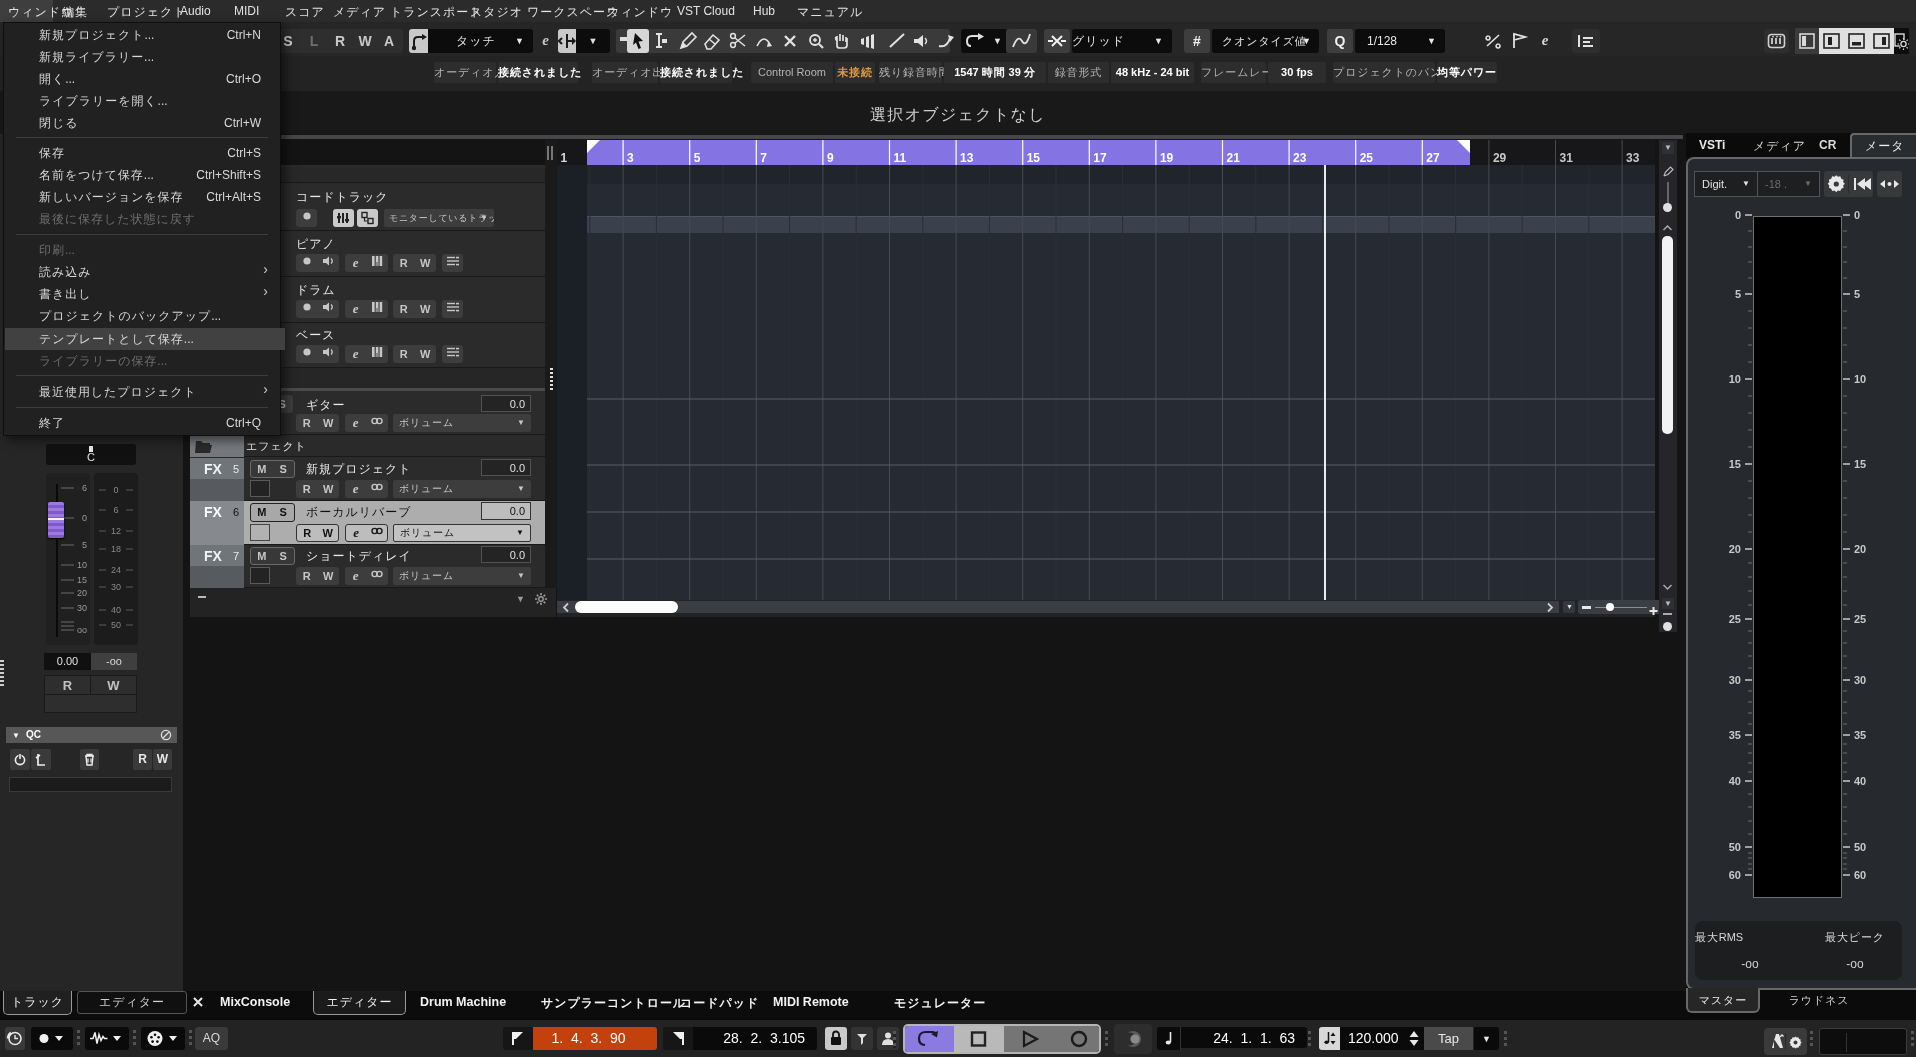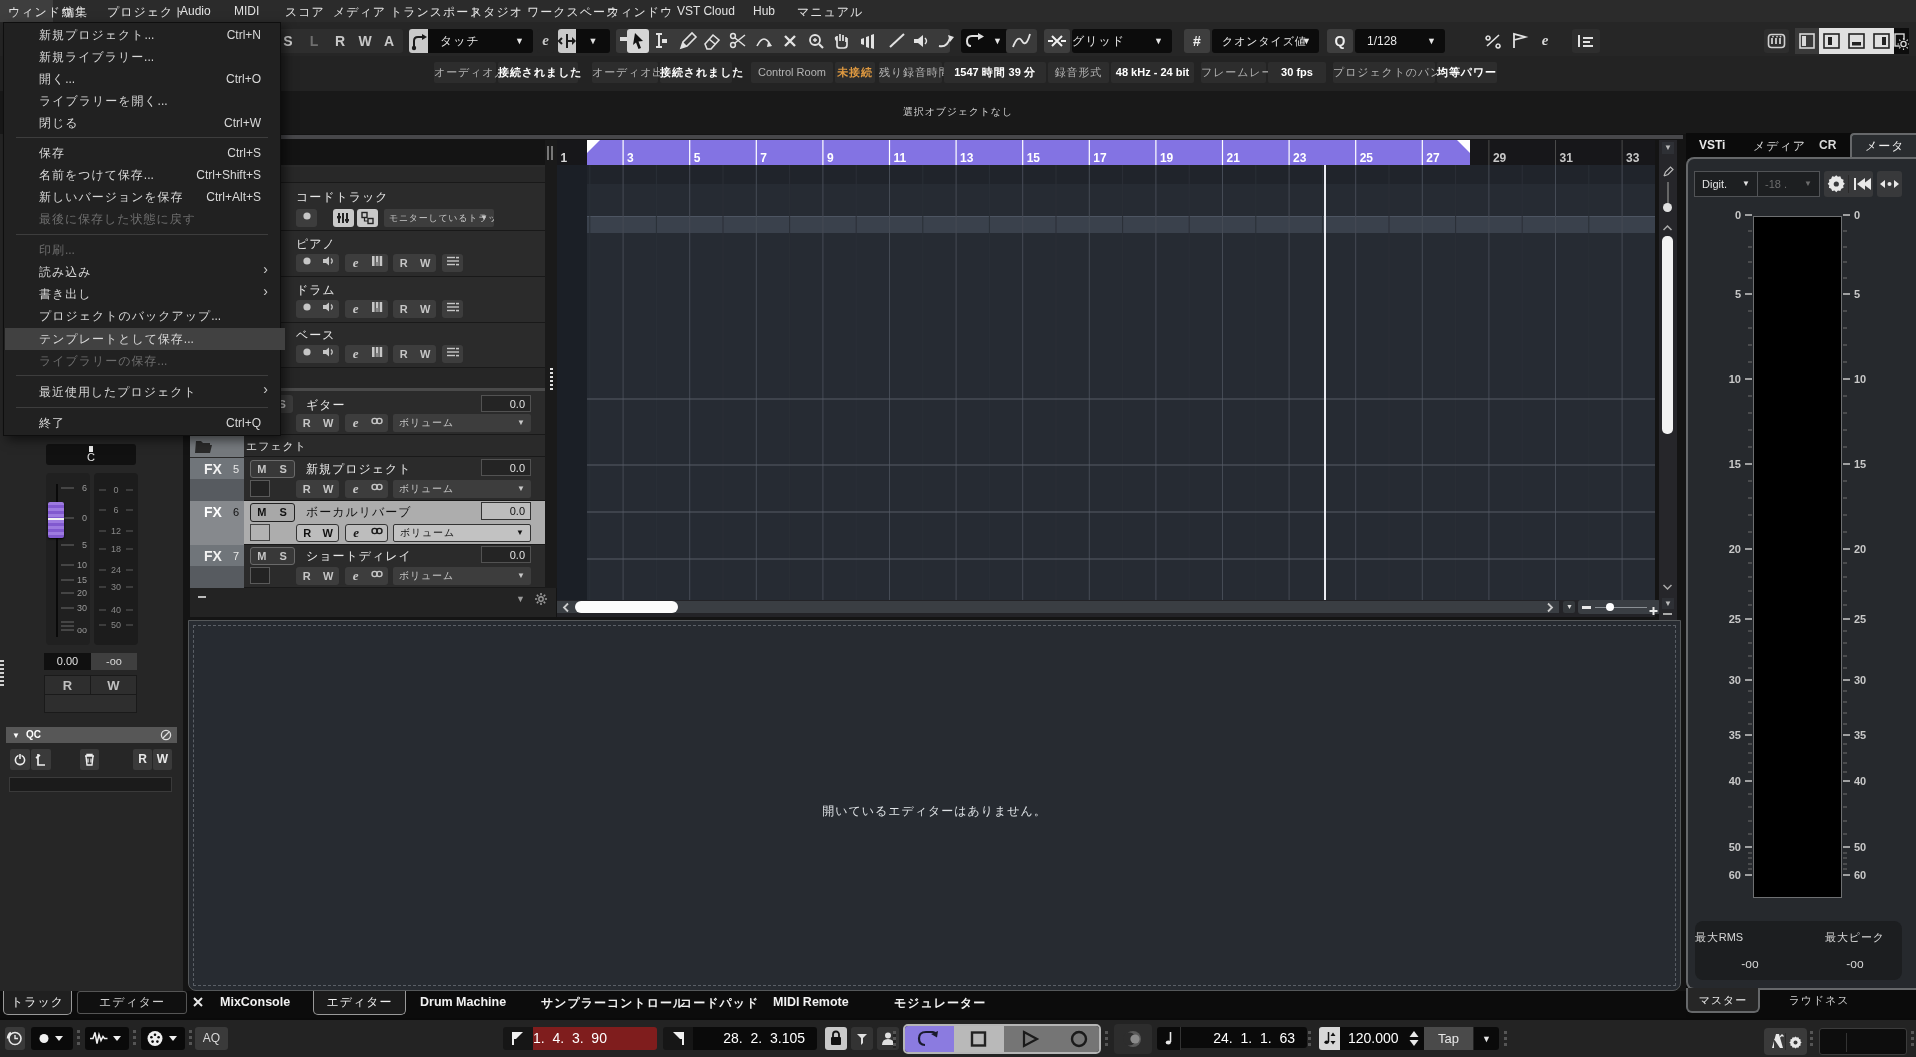--- a/index.html
+++ b/index.html
@@ -53,21 +53,21 @@
   <div class="tool" style="left:354px;line-height:24px;font-weight:bold;font-size:14px;color:#c8c8c8">W</div>
   <div class="tool" style="left:378px;line-height:24px;font-weight:bold;font-size:14px;color:#c8c8c8">A</div>
 
   <div class="tbtn" style="left:409px;width:19px;background:#c9c9c9;border-radius:3px 0 0 3px">
     <svg width="19" height="24" viewBox="0 0 19 24">
           <path d="M5 19 L5 12 Q5 8 9 8 L13 8" stroke="#1a1a1a" stroke-width="2" fill="none"></path>
           <path d="M13 5 l5 3 -5 3 z" fill="#1a1a1a"></path>
           <circle cx="5" cy="19" r="2.2" fill="#1a1a1a"></circle>
         </svg>
   </div>
-  <div class="tbtn blackbox" style="left:428px;width:105px;font-size:12px;line-height:24px;border-radius:0 3px 3px 0"><j style="margin-left:12px">タッチ</j><span class="ab" style="right:9px;top:0;font-size:9px">▼</span></div>
+  <div class="tbtn blackbox" style="left:428px;width:105px;font-size:12px;line-height:24px;border-radius:0 3px 3px 0"><j style="margin-left:28px">タッチ</j><span class="ab" style="right:9px;top:0;font-size:9px">▼</span></div>
   <div class="tbtn" style="left:537px;width:17px;background:#262626;color:#c8c8c8;font-family:'Liberation Serif',serif;font-style:italic;font-weight:bold;font-size:15px;text-align:center;line-height:23px">e</div>
 
   <div class="tbtn" style="left:558px;width:18px;background:#c9c9c9;border-radius:3px 0 0 3px">
     <svg width="18" height="24" viewBox="0 0 18 24">
           <path d="M9 5 v14 M4 9 l-3 3 3 3 M9 12 h6" stroke="#1a1a1a" stroke-width="2" fill="none"></path>
           <path d="M14 8 l4 4 -4 4 z" fill="#1a1a1a"></path>
         </svg>
   </div>
   <div class="tbtn blackbox" style="left:576px;width:34px;border-radius:0 3px 3px 0;text-align:center;font-size:9px;line-height:24px;color:#e0e0e0">▼</div>
 
@@ -200,21 +200,21 @@
   <div class="chip chipv" style="left:944px;width:102px">1547 <j>時間</j> 39 <j>分</j></div>
   <div class="chip" style="left:1048px;width:61px"><j>録音形式</j></div>
   <div class="chip chipv" style="left:1111px;width:83px">48 kHz - 24 bit</div>
   <div class="chip" style="left:1201px;width:65px"><j>フレームレート</j></div>
   <div class="chip chipv" style="left:1268px;width:58px">30 fps</div>
   <div class="chip" style="left:1333px;width:102px"><j>プロジェクトのパン補正</j></div>
   <div class="chip chipv" style="left:1437px;width:60px"><j>均等パワー</j></div>
 </div>
 
 <div class="ab" id="infobar" style="left:0;top:91px;width:1916px;height:43px;background:#191919">
-  <div class="ab" style="left:0;top:14px;width:1916px;text-align:center;font-size:10px;color:#cfcfcf"><j>選択オブジェクトなし</j></div>
+  <div class="ab" style="left:0;top:14px;width:1916px;text-align:center;font-size:16px;color:#cfcfcf"><j>選択オブジェクトなし</j></div>
 </div>
 <div class="ab" style="left:0;top:134px;width:1916px;height:923px;background:#141414"></div>
 
 <div class="ab" id="leftzone" style="left:0;top:134px;width:183px;height:884px;background:#262626">
 
   <div class="ab" style="left:46px;top:310px;width:90px;height:21px;background:#111;border-radius:3px">
     <div class="ab" style="left:43px;top:2px;width:4px;height:6px;background:#e8e8e8"></div>
     <div class="ab" style="left:0;top:6px;width:90px;text-align:center;font-size:11px;color:#e0e0e0;line-height:14px">C</div>
   </div>
 
@@ -697,24 +697,20 @@
 <text x="869.3" y="22" fill="#ffffff" font-size="12" font-weight="bold" font-family="Liberation Sans">27</text>
 <text x="935.9" y="22" fill="#c8c8c8" font-size="12" font-weight="bold" font-family="Liberation Sans">29</text>
 <text x="1002.5" y="22" fill="#c8c8c8" font-size="12" font-weight="bold" font-family="Liberation Sans">31</text>
 <text x="1069.1" y="22" fill="#c8c8c8" font-size="12" font-weight="bold" font-family="Liberation Sans">33</text>
     </svg>
   </div>
   <div class="ab" style="left:767px;top:25px;width:2px;height:435px;background:#e9ebf2"></div>
 </div>
 </div>
 
-<div class="ab" id="lowerzone" style="left:188px;top:620px;width:1493px;height:371px;background:#272b31;border:1px solid #55585a;border-radius:0 0 8px 8px">
-  <div class="ab" style="left:4px;top:4px;right:4px;bottom:4px;border:1px dashed #5a5f66"></div>
-  <div class="ab" style="left:0;top:182px;width:100%;text-align:center;font-size:12px;color:#dfe3e6"><j>開いているエディターはありません。</j></div>
-</div>
 
 <div class="ab" id="bottomtabs" style="left:0;top:991px;width:1916px;height:27px;background:#0c0c0c">
  <div class="ab" style="left:3px;top:0;width:69px;height:24px;background:#202020;border:1px solid #999;border-top:none;border-radius:0 0 5px 5px;color:#f0f0f0;font-size:12px;text-align:center;line-height:22px"><j>トラック</j></div>
  <div class="ab" style="left:77px;top:0;width:110px;height:23px;background:#101010;border:1px solid #555;border-radius:3px;color:#cfcfcf;font-size:12px;text-align:center;line-height:21px"><j>エディター</j></div>
  <div class="ab" style="left:191px;top:4px;width:14px;height:14px"><svg width="14" height="14" viewBox="0 0 14 14">
           <path d="M3 3 l8 8 M11 3 l-8 8" stroke="#e8e8e8" stroke-width="2"></path>
         </svg></div>
  <div class="ab" style="left:220px;top:4px;font-size:12.5px;font-weight:bold;color:#f2f2f2">MixConsole</div>
  <div class="ab" style="left:313px;top:0;width:93px;height:24px;background:#1b1b1b;border:1px solid #999;border-top:none;border-radius:0 0 5px 5px;color:#f0f0f0;font-size:12px;text-align:center;line-height:22px"><j>エディター</j></div>
  <div class="ab" style="left:420px;top:4px;font-size:12.5px;font-weight:bold;color:#f2f2f2">Drum Machine</div>
@@ -922,21 +918,21 @@
           </g>
           <path d="M28 9 l4 5 4-5z" fill="#f0f0f0"></path>
         </svg></div>
  <div class="ab" style="left:189px;top:10px;width:3px;height:17px;background:repeating-linear-gradient(#555 0 3px,#232323 3px 6px)"></div>
  <div class="ab" style="left:195px;top:7px;width:33px;height:23px;background:#3a3a3a;border-radius:3px;color:#d8d8d8;font-size:12px;text-align:center;line-height:23px">AQ</div>
 
  <div class="ab" style="left:503px;top:7px;width:30px;height:23px;background:#161616;border-radius:3px 0 0 3px"><svg width="30" height="23" viewBox="0 0 30 23">
           <path d="M10 5 h10 l-7 7 h-3z" fill="#f0f0f0"></path>
           <path d="M10 5 v13" stroke="#f0f0f0" stroke-width="2"></path>
         </svg></div>
- <div class="ab" style="left:533px;top:7px;width:124px;height:23px;background:#7f1d1d;border-radius:0 3px 3px 0;color:#fff;font-size:14px;text-align:left;line-height:23px"><span style="margin-right:13px">1.&nbsp; 4.&nbsp; 3.&nbsp; 90</span></div>
+ <div class="ab" style="left:533px;top:7px;width:124px;height:23px;background:#c2410c;border-radius:0 3px 3px 0;color:#fff;font-size:14px;text-align:center;line-height:23px"><span style="margin-right:13px">1.&nbsp; 4.&nbsp; 3.&nbsp; 90</span></div>
  <div class="ab" style="left:663px;top:7px;width:30px;height:23px;background:#161616;border-radius:3px 0 0 3px"><svg width="30" height="23" viewBox="0 0 30 23">
           <path d="M20 5 h-10 l7 7 h3z" fill="#f0f0f0"></path>
           <path d="M20 5 v13" stroke="#f0f0f0" stroke-width="2"></path>
         </svg></div>
  <div class="ab" style="left:693px;top:7px;width:124px;height:23px;background:#0a0a0a;border-radius:0 3px 3px 0;color:#fff;font-size:14px;text-align:right;line-height:23px"><span style="margin-right:12px">28.&nbsp; 2.&nbsp; 3.105</span></div>
  <div class="ab" style="left:825px;top:7px;width:22px;height:23px;background:#c9c9c9;border-radius:3px"><svg width="22" height="23" viewBox="0 0 22 23">
           <rect x="6" y="10" width="10" height="8" rx="1" fill="#111"></rect>
           <path d="M8 10 v-2.5 a3 3 0 0 1 6 0 V10" fill="none" stroke="#111" stroke-width="1.8"></path>
         </svg></div>
  <div class="ab" style="left:851px;top:7px;width:22px;height:23px;background:#333;border-radius:3px"><svg width="22" height="23" viewBox="0 0 22 23">

